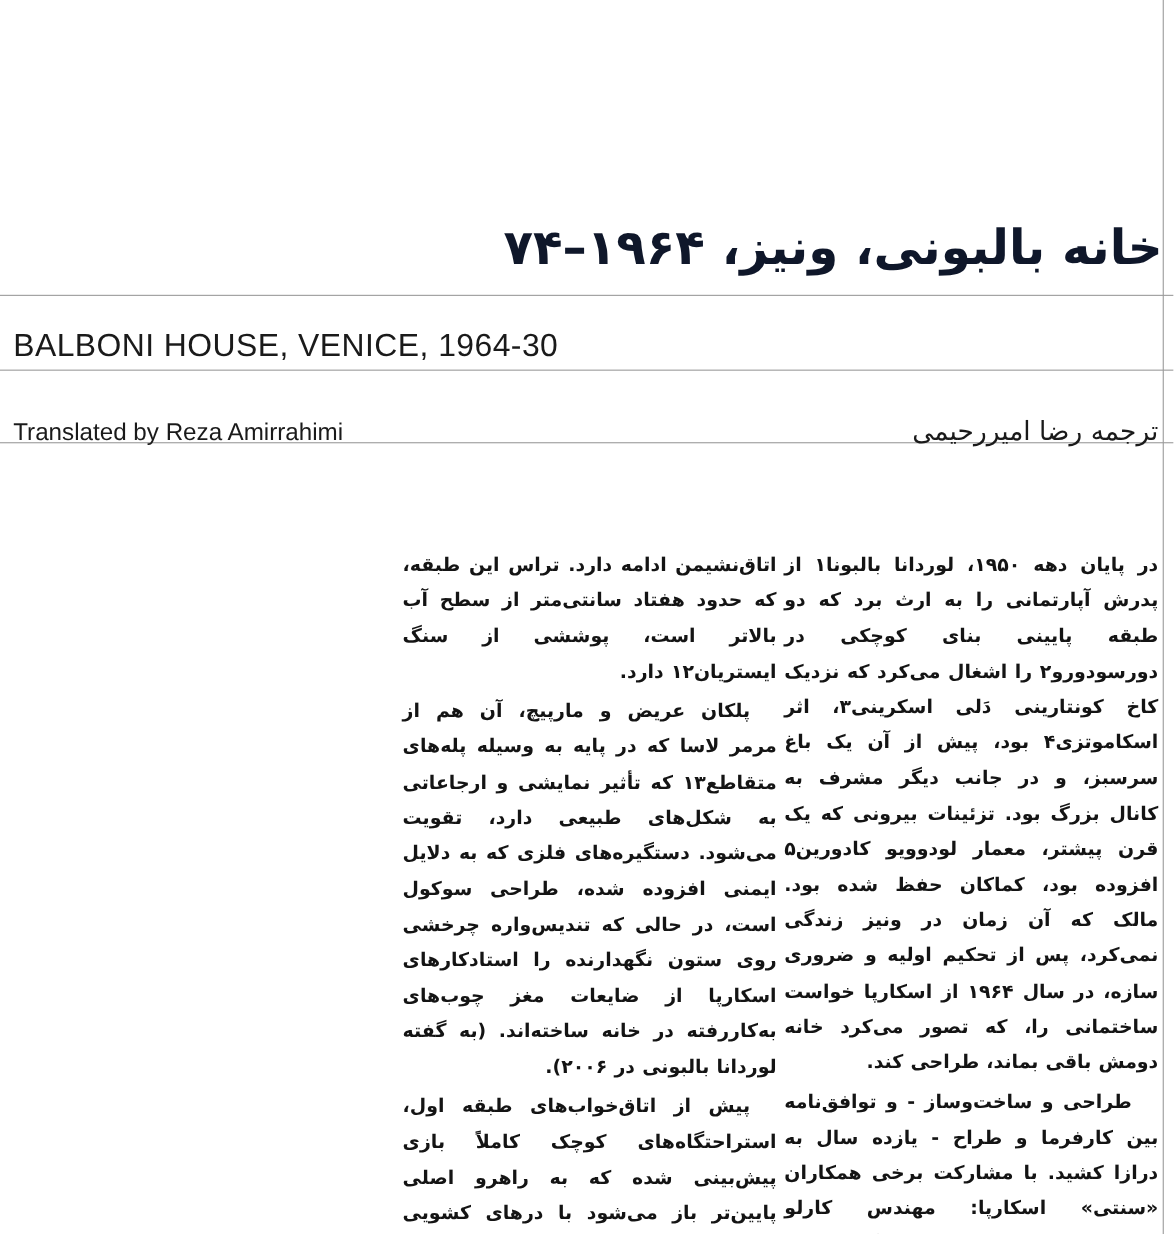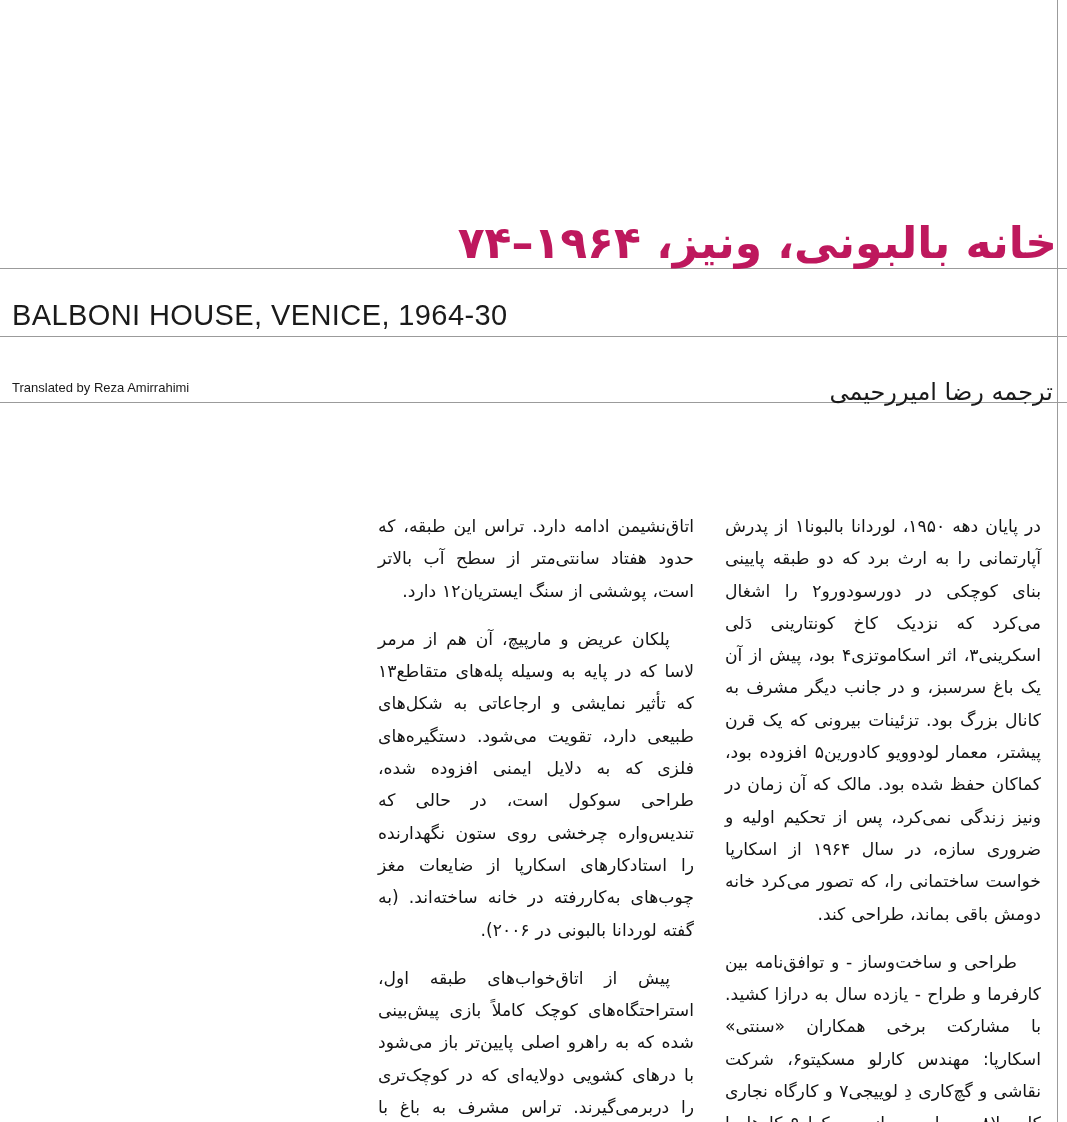--- a/index.html
+++ b/index.html
@@ -45,23 +45,22 @@
     top: 200px;
     right: 10px;
     width: 1040px;
     text-align: right;
     direction: rtl;
     font-family: "DejaVu Sans", "Liberation Sans", sans-serif;
     font-weight: 700;
     font-size: 44px;
     line-height: 1.18;
     letter-spacing: 0px;
-    color: #be185d;
+    color: #0f172a;
     white-space: nowrap;
-    margin-top: 17px;
   }
 
   .en-title {
     position: absolute;
     top: 300px;
     left: 12px;
     font-family: "Liberation Sans", "DejaVu Sans", sans-serif;
     font-weight: 400;
     font-size: 29px;
     line-height: 1.1;
@@ -69,21 +68,21 @@
     color: #1a1a1a;
     white-space: nowrap;
   }
 
   .en-translator {
     position: absolute;
     top: 381px;
     left: 12px;
     font-family: "Liberation Sans", "DejaVu Sans", sans-serif;
     font-weight: 400;
-    font-size: 13px;
+    font-size: 22px;
     line-height: 1.1;
     color: #1a1a1a;
     white-space: nowrap;
   }
 
   .fa-translator {
     position: absolute;
     top: 378px;
     right: 14px;
     direction: rtl;
@@ -116,23 +115,24 @@
     font-size: 17.2px;
     line-height: 32.3px;
     color: #141414;
     width: 348px;
     word-spacing: 0.5px;
   }
   .col-right { right: 10px; }
   .col-left  { right: 357px; }
 
   .col p {
-    margin: 16px;
+    margin: 4px;
     padding: 0;
     text-indent: 1.4em;
+    font-weight: bold;
   }
   .col p.noindent { text-indent: 0; }
 </style>
 </head>
 <body>
 
 <div id="page">
 
   <div class="rule r-top"></div>
   <div class="rule r-mid"></div>

